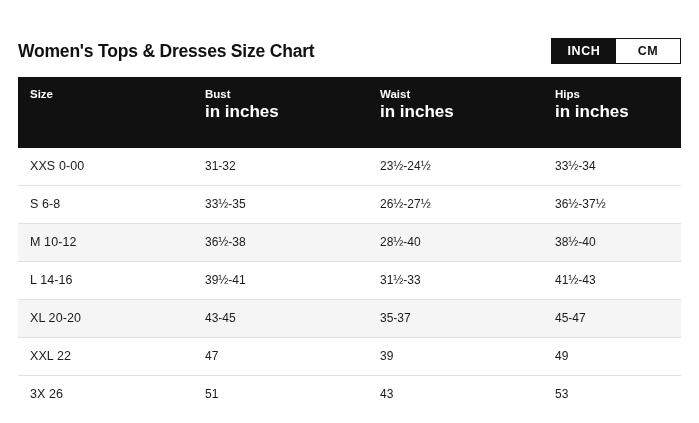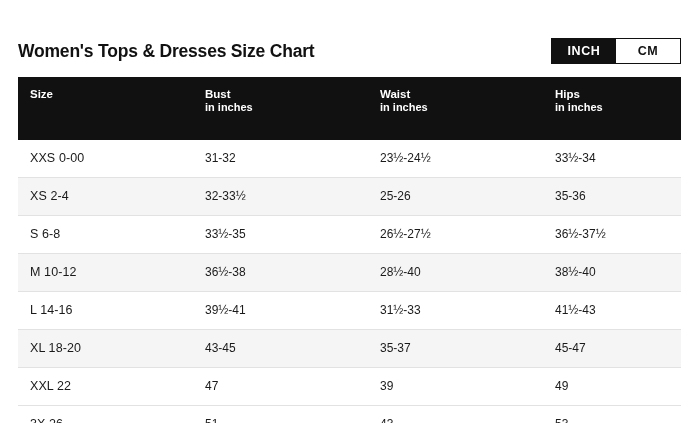--- a/index.html
+++ b/index.html
@@ -75,21 +75,21 @@
     text-align: left;
     font-size: 11.5px;
     font-weight: bold;
     padding: 10px 12px 25px 12px;
     line-height: 1.25;
     vertical-align: top;
   }
   table.size-table thead th .sub {
     display: block;
     font-weight: bold;
-    font-size: 11px;
+    font-size: 17px;
   }
   table.size-table tbody td {
     font-size: 12px;
     padding: 11px 12px;
     color: #1a1a1a;
     border-bottom: 1px solid #e2e2e2;
     line-height: 1.2;
   }
   table.size-table tbody tr:last-child td {
     border-bottom: none;
@@ -146,46 +146,40 @@
         </th>
       </tr>
     </thead>
     <tbody>
       <tr>
         <td class="size-cell">XXS 0-00</td>
         <td>31-32</td>
         <td>23½-24½</td>
         <td>33½-34</td>
       </tr>
-      <tr class="alt">
-        <td class="size-cell">XS 2-4</td>
-        <td>32-33½</td>
-        <td>25-26</td>
-        <td>35-36</td>
-      </tr>
       <tr>
         <td class="size-cell">S 6-8</td>
         <td>33½-35</td>
         <td>26½-27½</td>
         <td>36½-37½</td>
       </tr>
       <tr class="alt">
         <td class="size-cell">M 10-12</td>
         <td>36½-38</td>
         <td>28½-40</td>
         <td>38½-40</td>
       </tr>
       <tr>
         <td class="size-cell">L 14-16</td>
         <td>39½-41</td>
         <td>31½-33</td>
         <td>41½-43</td>
       </tr>
       <tr class="alt">
-        <td class="size-cell">XL 18-20</td>
+        <td class="size-cell">XL 20-20</td>
         <td>43-45</td>
         <td>35-37</td>
         <td>45-47</td>
       </tr>
       <tr>
         <td class="size-cell">XXL 22</td>
         <td>47</td>
         <td>39</td>
         <td>49</td>
       </tr>

